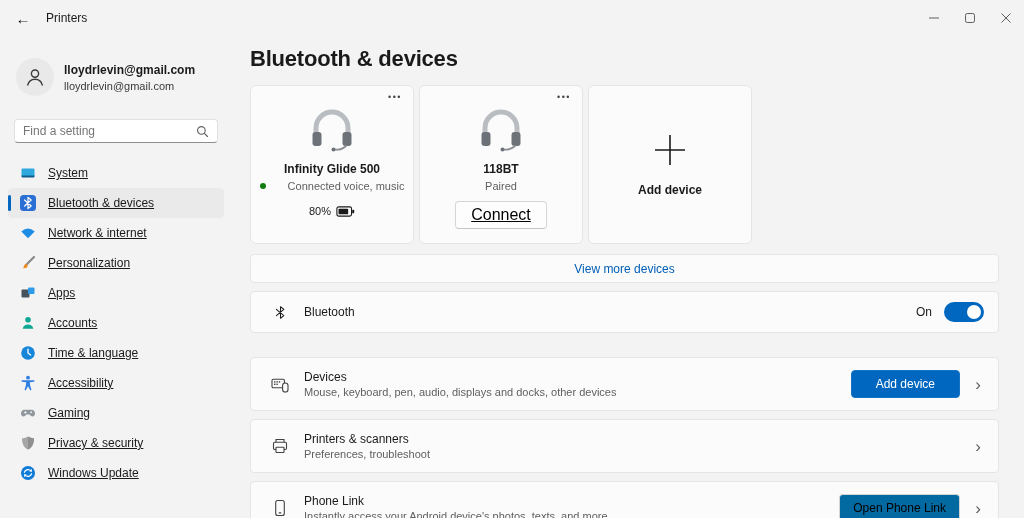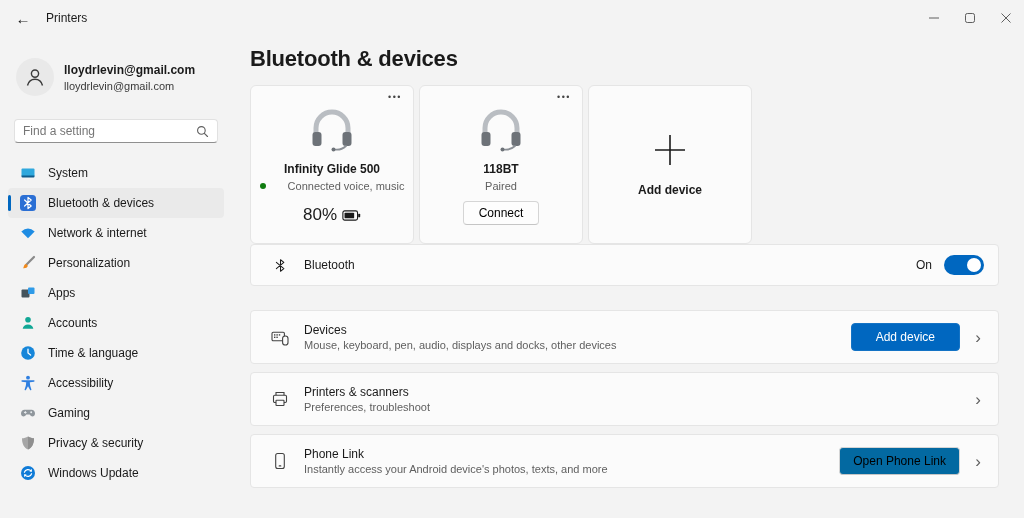--- a/index.html
+++ b/index.html
@@ -18,44 +18,44 @@
   
   .sidebar { position:absolute; top:48px; left:0; width:232px; bottom:0; }
   .profile { display:flex; align-items:center; margin:10px 12px 0 16px; height:38px; }
   .avatar { width:38px; height:38px; border-radius:50%; background:#e9e9e9; display:flex; align-items:center; justify-content:center; flex:none; }
   .profile-text { margin-left:10px; overflow:hidden; }
   .profile-name { font-size:12px; font-weight:bold; white-space:nowrap; }
   .profile-email { font-size:11px; margin-top:3px; color:#3a3a3a; white-space:nowrap; }
   .searchbox { margin:23px 14px 0 14px; height:24px; background:#ffffff; border:1px solid #e1e1e1; border-bottom:1px solid #8f8f8f; border-radius:4px; display:flex; align-items:center; padding:0 8px; }
   .searchbox input { flex:1; border:none; outline:none; background:transparent; font-size:12px; font-family:inherit; color:#1a1a1a; }
   .searchbox input::placeholder { color:#767676; }
-  .nav { margin-top:15px; }
+  .nav { margin-top:15px;text-decoration:underline; }
   .nav-item { height:30px; margin:0 8px; border-radius:4px; display:flex; align-items:center; padding:0 12px; position:relative; font-size:12px; cursor:pointer; }
   .nav-item.selected { background:#eaeaea; }
   .nav-item.selected::before { content:""; position:absolute; left:0; top:7px; width:3px; height:16px; border-radius:2px; background:#0067c0; }
   .nav-icon { width:16px; height:16px; display:flex; align-items:center; justify-content:center; flex:none; }
   .nav-label { margin-left:12px; white-space:nowrap; }
   
   .main { position:absolute; left:250px; top:36px; width:749px; }
   .page-title { font-size:22px; font-weight:600; margin-top:8px; line-height:30px; letter-spacing:-0.2px; }
   .cards-row { display:flex; gap:5px; margin-top:11px; }
   .device-card { width:164px; height:159px; background:#fbfbfb; border:1px solid #e5e5e5; border-radius:6px; position:relative; display:flex; flex-direction:column; align-items:center; }
   .more-btn { position:absolute; top:3px; right:8px; color:#454545; font-size:9px; letter-spacing:1.5px; padding:3px 3px; cursor:pointer; }
   .headset { margin-top:22px; }
   .device-name { font-size:12px; font-weight:bold; margin-top:8px; }
   .device-status { font-size:11px; color:#5f5f5f; margin-top:4px; display:flex; align-items:center; gap:22px; }
   .status-dot { width:6px; height:6px; border-radius:50%; background:#107c10; }
-  .battery-row { margin-top:13px; display:flex; align-items:center; gap:5px; font-size:17px; color:#1a1a1a;text-align:center; }
-  .connect-btn { margin-top:9px; background:#fdfdfd; border:1px solid #d5d5d5; border-bottom-color:#c5c5c5; border-radius:4px; font-size:12px; font-family:inherit; padding:4px 15px; cursor:pointer; }
+  .battery-row { margin-top:13px; display:flex; align-items:center; gap:5px; font-size:11px; color:#1a1a1a;text-align:center; }
+  .connect-btn { margin-top:9px; background:#fdfdfd; border:1px solid #d5d5d5; border-bottom-color:#c5c5c5; border-radius:4px; font-size:16px; font-family:inherit; padding:4px 15px; cursor:pointer;text-decoration:underline; }
   .add-card { justify-content:center; cursor:pointer; }
   .add-label { font-size:12px; font-weight:600; margin-top:15px; }
   .view-more-bar { margin-top:10px; height:29px; background:#fbfbfb; border:1px solid #e5e5e5; border-radius:4px; display:flex; align-items:center; justify-content:center; }
   .view-more-link { color:#005fb8; font-size:12px; cursor:pointer; }
   .setting-card { background:#fbfbfb; border:1px solid #e5e5e5; border-radius:4px; display:flex; align-items:center; padding:0 14px 0 20px; }
-  .bt-card { margin-top:0; height:42px; }
+  .bt-card { margin-top:8px; height:42px; }
   .group-card { margin-top:8px; height:54px; cursor:pointer; }
   .first-group { margin-top:24px; }
   .row-icon { width:18px; display:flex; align-items:center; justify-content:center; flex:none; }
   .row-text { margin-left:15px; }
   .row-title { font-size:12px; }
   .row-sub { font-size:11px; color:#5f5f5f; margin-top:2px; }
   .row-right { margin-left:auto; display:flex; align-items:center; }
   .toggle-label { font-size:12px; margin-right:12px; }
   .toggle { width:40px; height:20px; border-radius:10px; background:#0067c0; position:relative; cursor:pointer; flex:none; }
   .toggle-knob { position:absolute; right:3px; top:3px; width:14px; height:14px; border-radius:50%; background:#ffffff; }
@@ -272,20 +272,23 @@
     </div>
 
     <div class="device-card add-card">
       <svg width="36" height="36" viewBox="0 0 36 36">
           <path d="M18 3v30M3 18h30" stroke="#1a1a1a" stroke-width="1.6"></path>
         </svg>
       <div class="add-label">Add device</div>
     </div>
   </div>
 
+  <div class="view-more-bar">
+    <span class="view-more-link">View more devices</span>
+  </div>
 
   <div class="setting-card bt-card">
     <span class="row-icon">
       <svg width="15" height="15" viewBox="0 0 16 16">
           <path d="M3.6 4.6L11.6 11.3 8 14.1V1.9L11.6 4.6 3.6 11.3" fill="none" stroke="#1a1a1a" stroke-width="1.1" stroke-linejoin="round" stroke-linecap="round"></path>
         </svg>
     </span>
     <div class="row-text">
       <div class="row-title">Bluetooth</div>
     </div>

